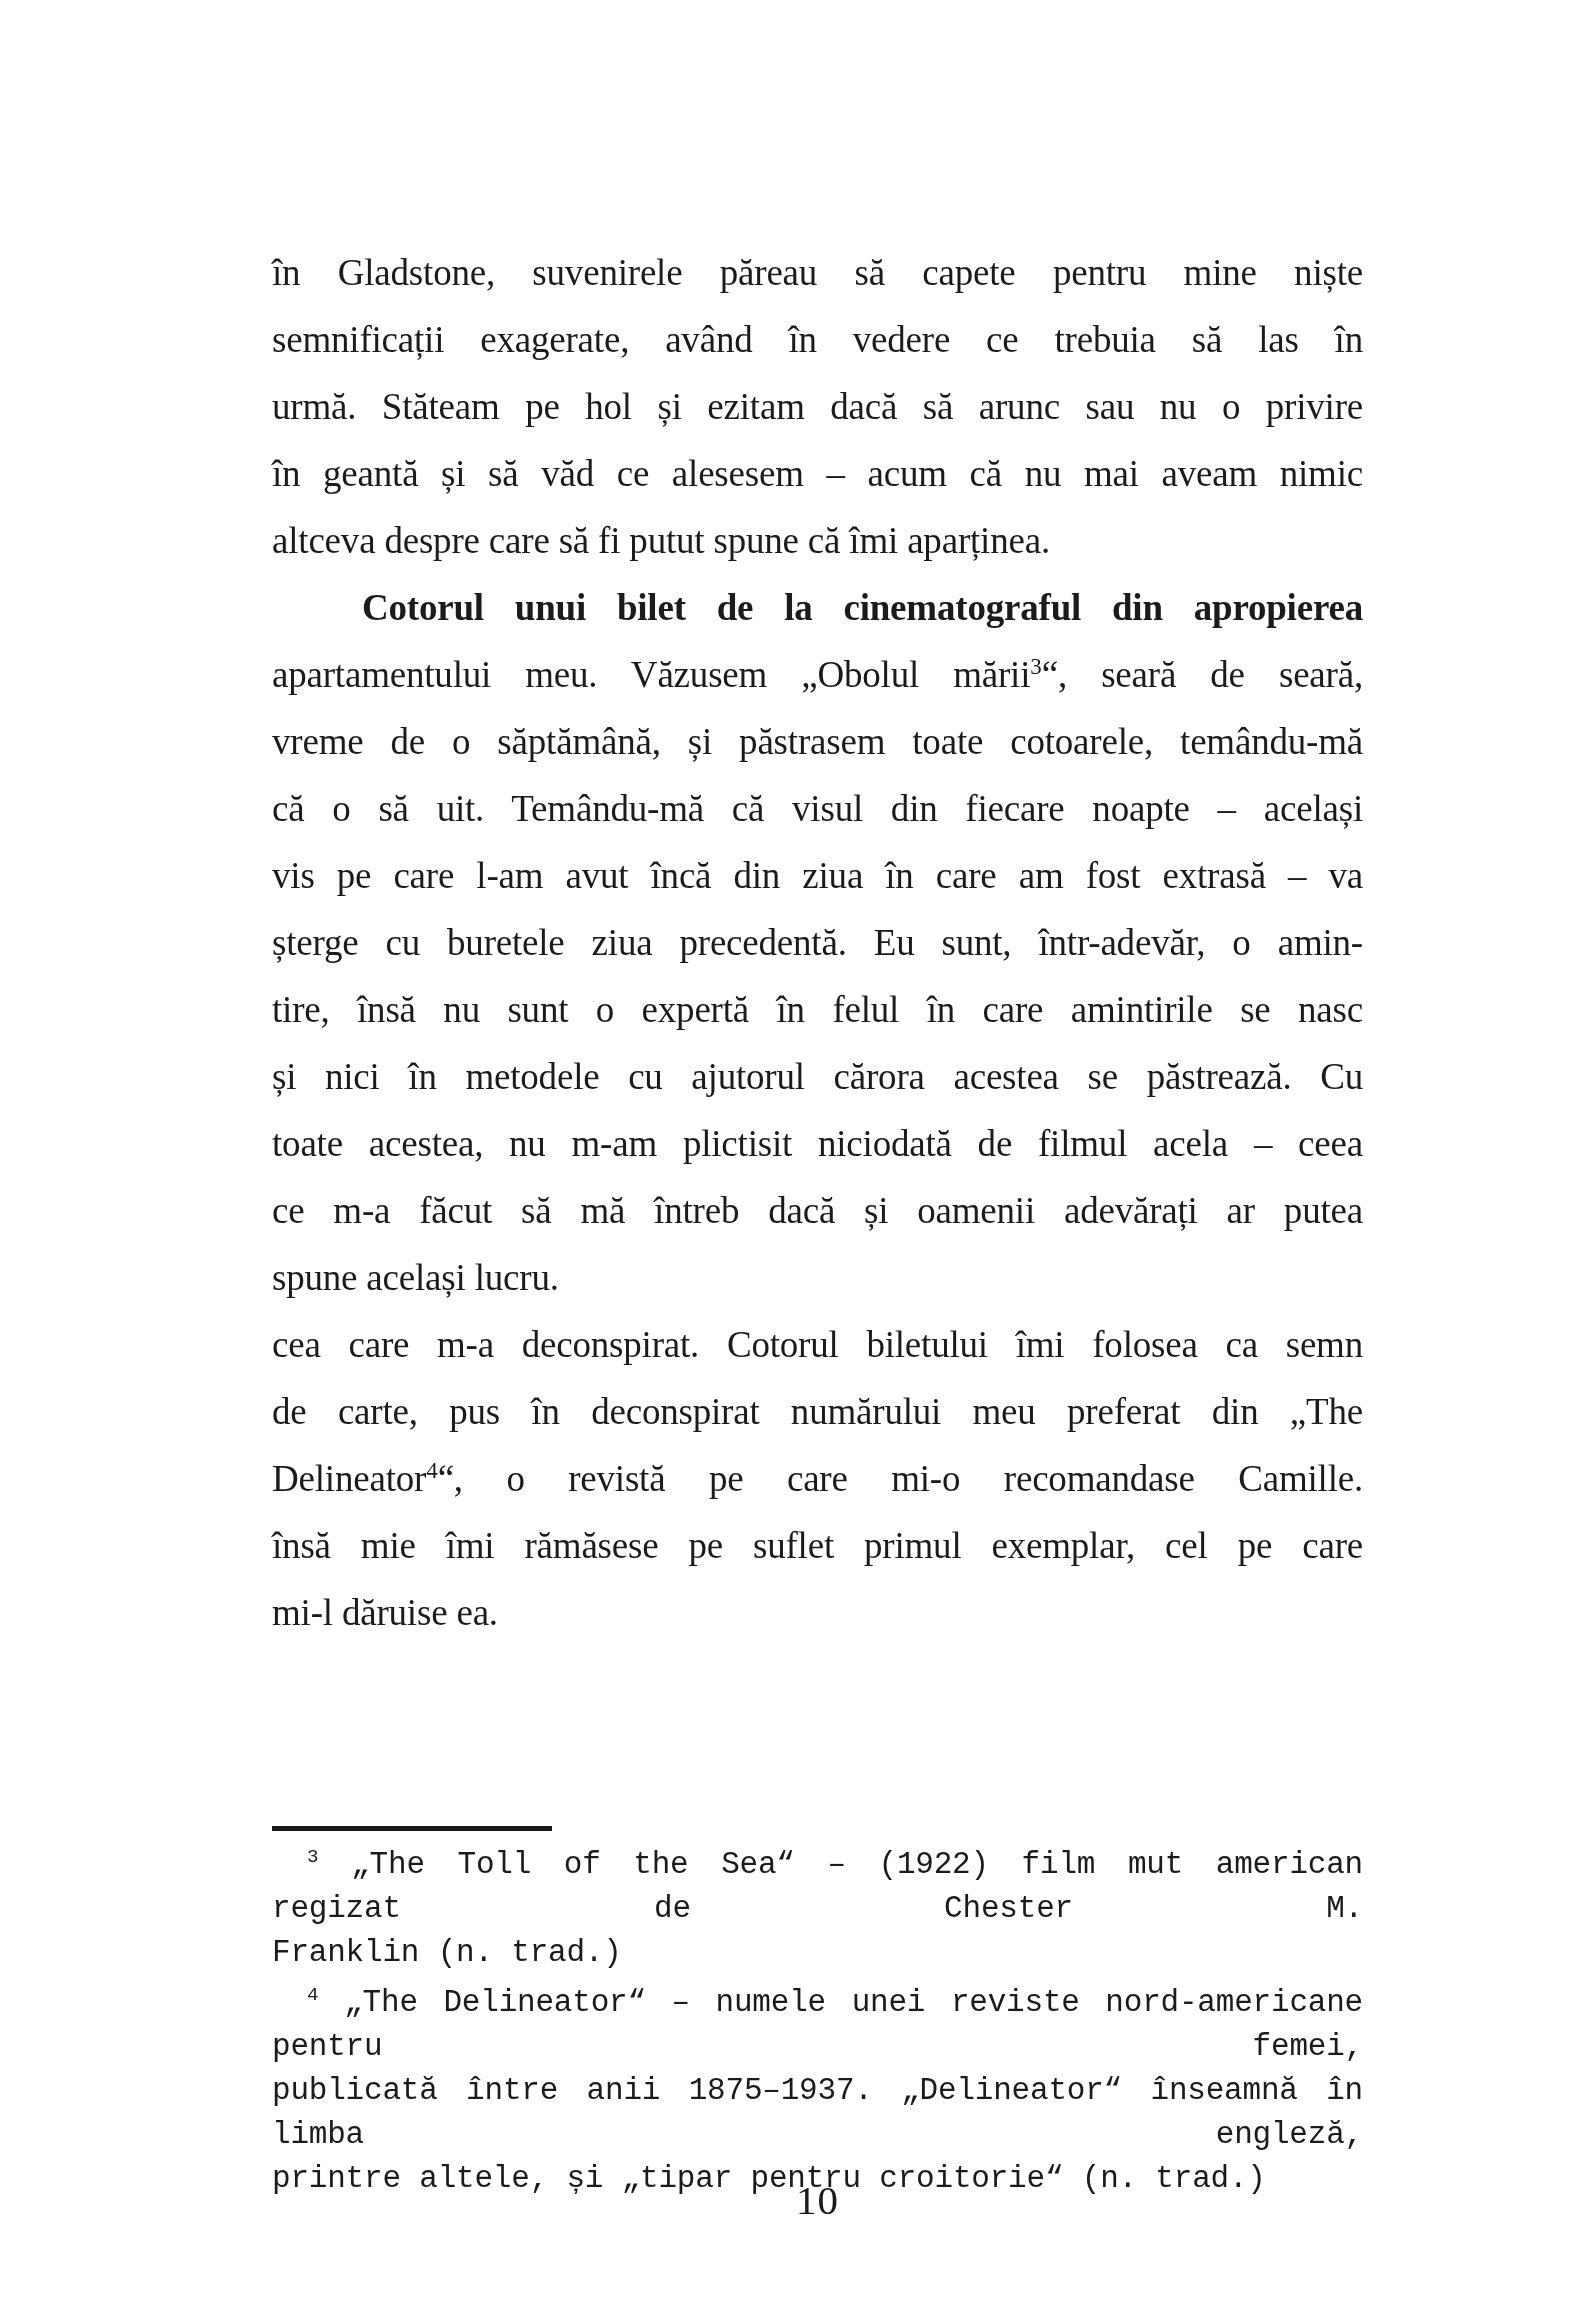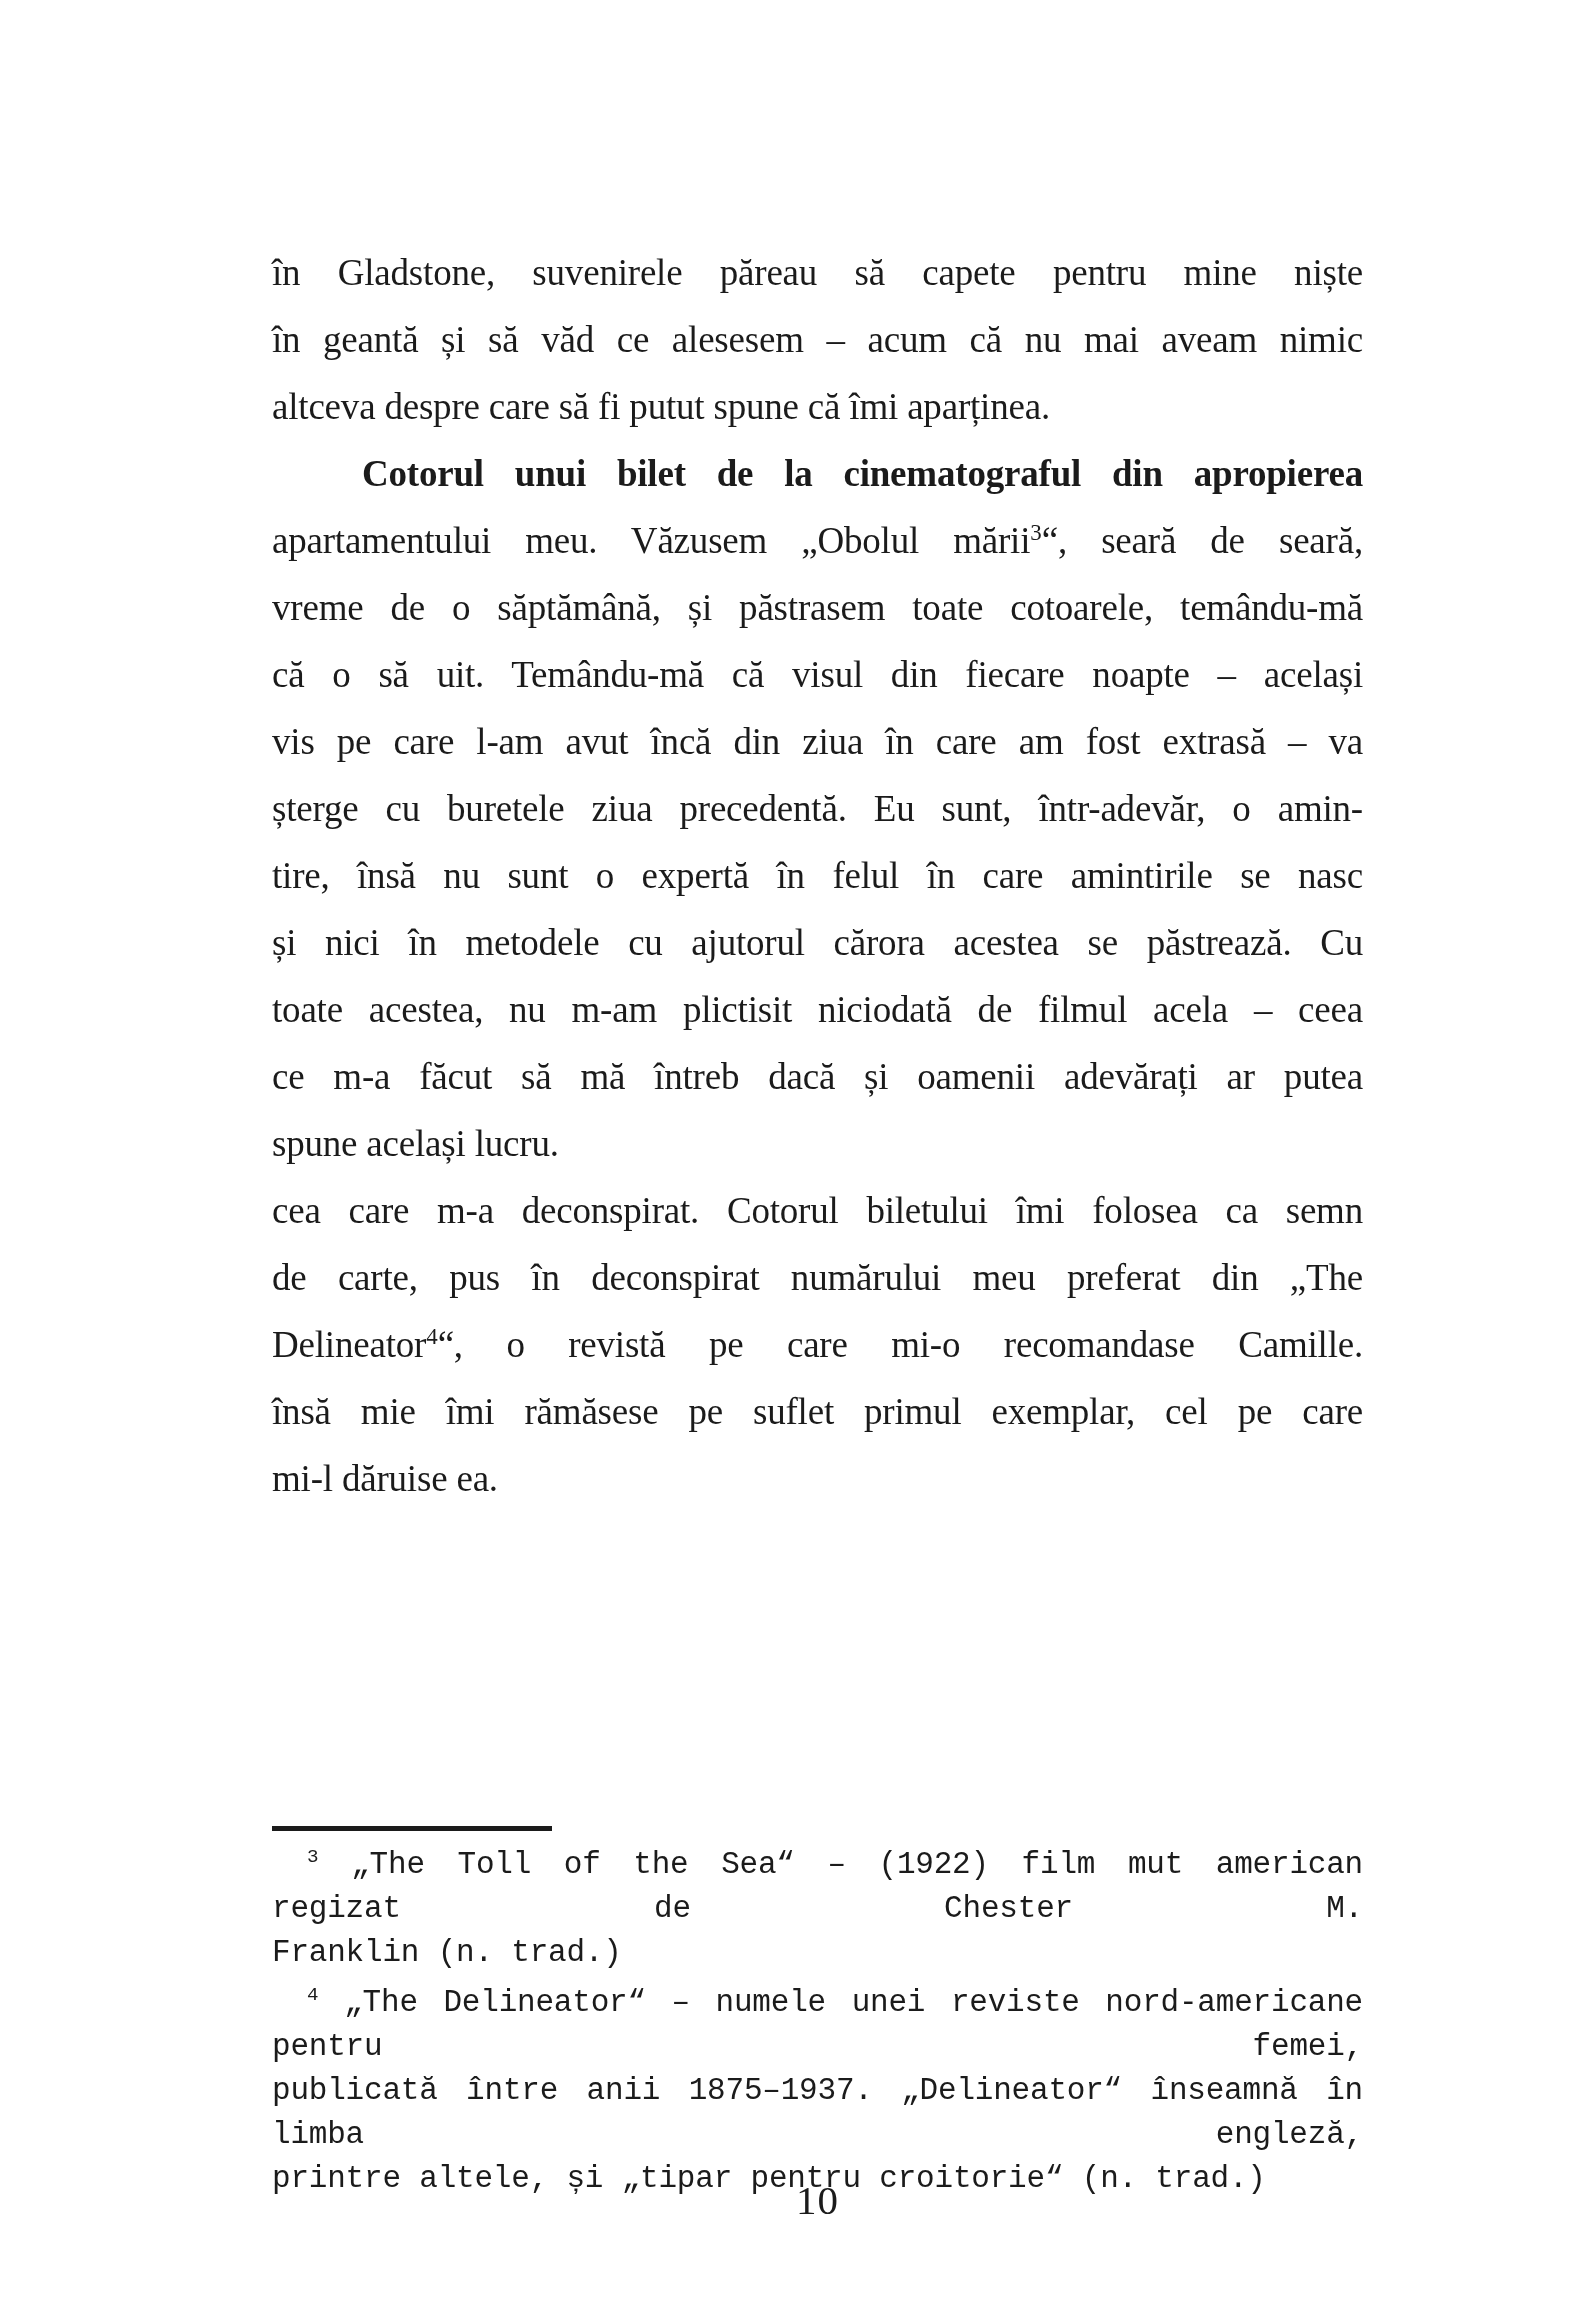--- a/index.html
+++ b/index.html
@@ -87,20 +87,22 @@
 </style>
 </head>
 <body>
 
 <div class="page">
 
   <div class="text-column body-text">
 
     <div>
       <div class="line">în Gladstone, suvenirele păreau să capete pentru mine niște</div>
+      <div class="line">semnificații exagerate, având în vedere ce trebuia să las în</div>
+      <div class="line">urmă. Stăteam pe hol și ezitam dacă să arunc sau nu o privire</div>
       <div class="line">în geantă și să văd ce alesesem – acum că nu mai aveam nimic</div>
       <div class="line last">altceva despre care să fi putut spune că îmi aparținea.</div>
     </div>
 
     <div>
       <div class="line indent">Cotorul unui bilet de la cinematograful din apropierea</div>
       <div class="line"><span>apartamentului meu. Văzusem „Obolul mării</span><sup>3</sup><span>“, seară de seară,</span></div>
       <div class="line">vreme de o săptămână, și păstrasem toate cotoarele, temându-mă</div>
       <div class="line">că o să uit. Temându-mă că visul din fiecare noapte – același</div>
       <div class="line">vis pe care l-am avut încă din ziua în care am fost extrasă – va</div>

